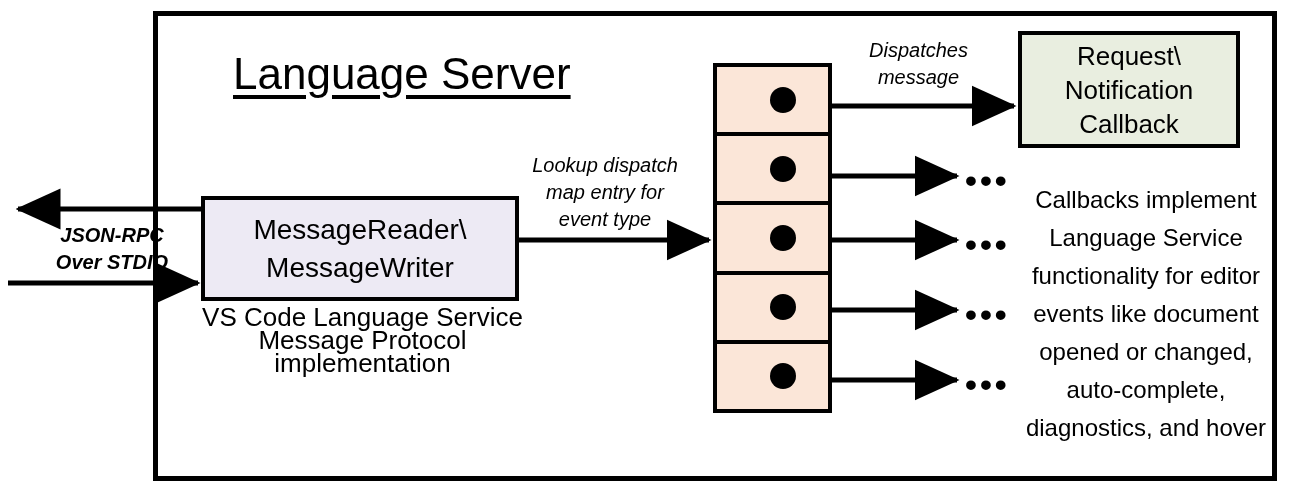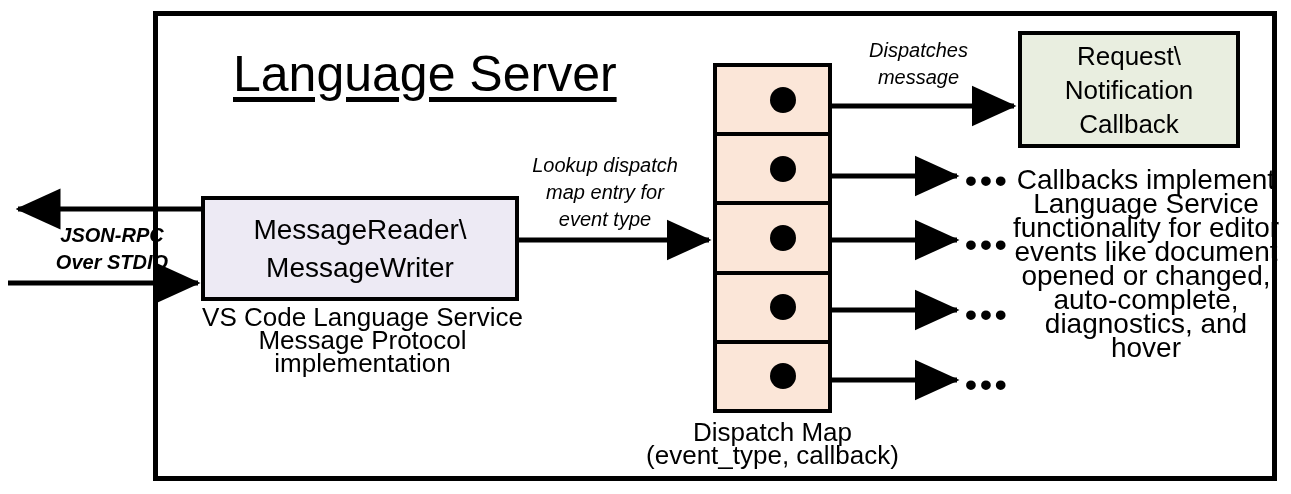--- a/index.html
+++ b/index.html
@@ -29,21 +29,21 @@
     border: 5px solid #000000;
     box-sizing: border-box;
     background: transparent;
   }
 
   .title {
     position: absolute;
     left: 233px;
     top: 50px;
     width: 400px;
-    font-size: 50px;
+    font-size: 44px;
     line-height: 48px;
     text-align: left;
     text-decoration: underline;
     text-underline-offset: 6px;
     white-space: nowrap;
   }
 
   
   .box {
     position: absolute;
@@ -93,24 +93,24 @@
     top: 306px;
     width: 365px;
   }
   .caption-dispatch {
     left: 635px;
     top: 421px;
     width: 275px;
   }
   .caption-callbacks {
     left: 1006px;
-    top: 168px;
+    top: 181px;
     width: 280px;
-    font-size: 28px;
-    line-height: 24px;
+    font-size: 24px;
+    line-height: 38px;
   }
 
   
   .edge-label {
     position: absolute;
     font-style: italic;
     font-weight: bold;
     text-align: center;
     font-size: 20px;
     line-height: 27px;
@@ -250,22 +250,20 @@
     <div class="dispatch-row">
       <span class="dispatch-dot"></span>
     </div>
     <div class="dispatch-row">
       <span class="dispatch-dot"></span>
     </div>
     <div class="dispatch-row">
       <span class="dispatch-dot"></span>
     </div>
   </div>
-  <div class="caption caption-dispatch">Dispatch Map
-(event_type, callback)</div>
 
   <div class="ellipsis" style="left:965px; top:170px;">•••</div>
   <div class="ellipsis" style="left:965px; top:234px;">•••</div>
   <div class="ellipsis" style="left:965px; top:304px;">•••</div>
   <div class="ellipsis" style="left:965px; top:374px;">•••</div>
 
   <div class="box callback-box">
     <div class="box-text">Request\
 Notification
 Callback</div>

